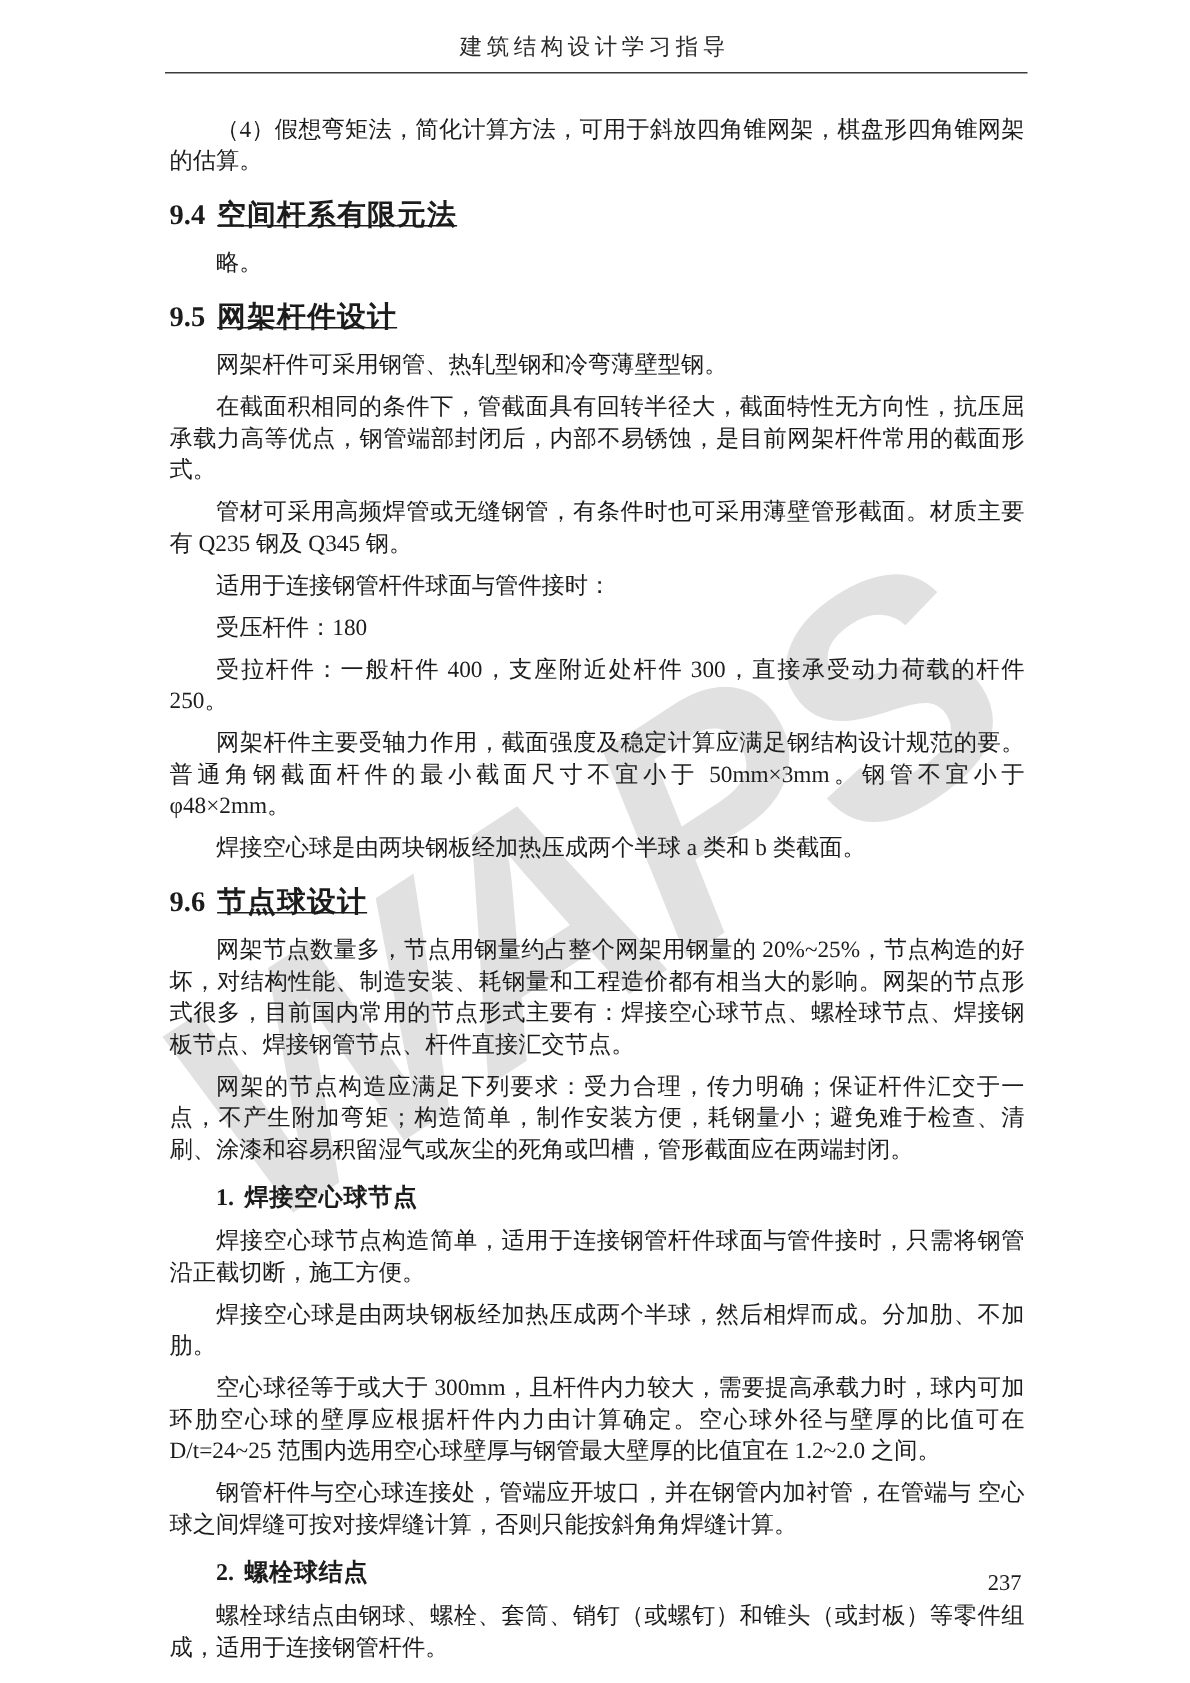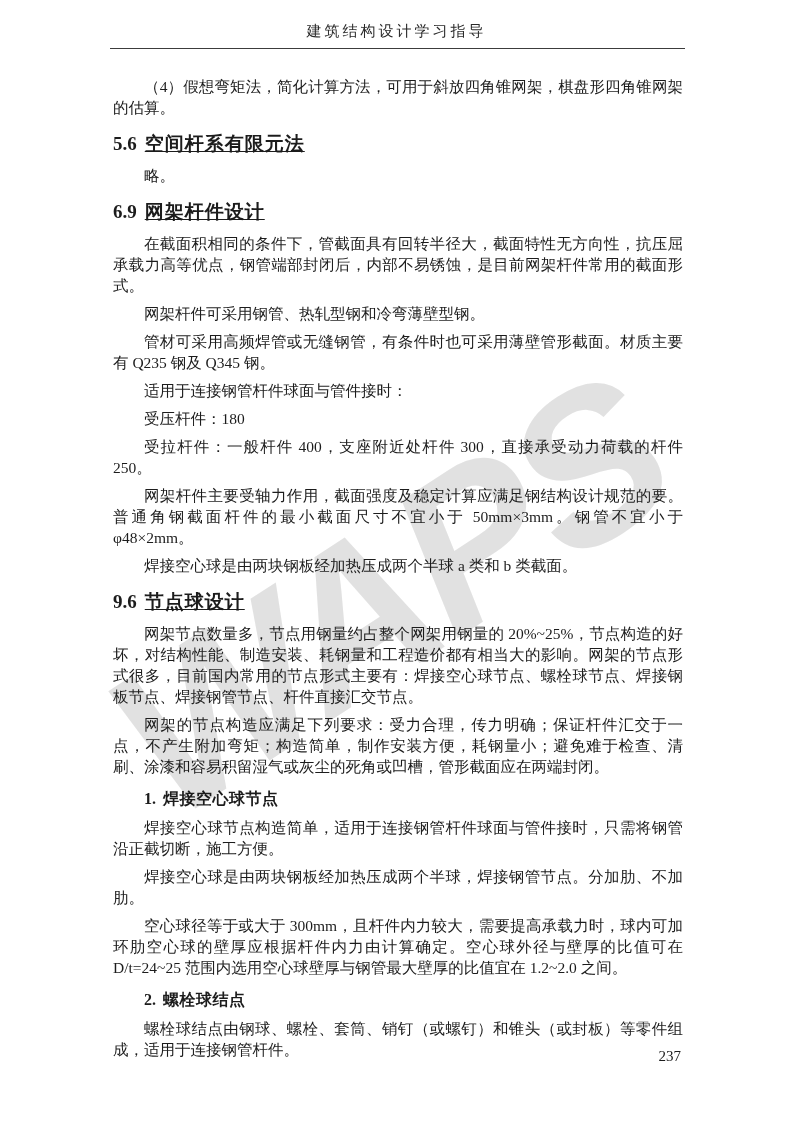--- a/index.html
+++ b/index.html
@@ -115,45 +115,46 @@
 
   <header class="page-header">
     <div class="header-title">建筑结构设计学习指导</div>
     <hr class="header-rule">
   </header>
 
   <main class="content">
 
     <p class="para">（4）假想弯矩法，简化计算方法，可用于斜放四角锥网架，棋盘形四角锥网架的估算。</p>
 
-    <h2 class="sec-heading"><span class="sec-num">5.6</span><span class="sec-title">空间杆系有限元法</span></h2>
+    <h2 class="sec-heading"><span class="sec-num">9.4</span><span class="sec-title">空间杆系有限元法</span></h2>
 
     <p class="para">略。</p>
 
-    <h2 class="sec-heading"><span class="sec-num">6.9</span><span class="sec-title">网架杆件设计</span></h2>
+    <h2 class="sec-heading"><span class="sec-num">9.5</span><span class="sec-title">网架杆件设计</span></h2>
 
+    <p class="para">网架杆件可采用钢管、热轧型钢和冷弯薄壁型钢。</p>
     <p class="para">在截面积相同的条件下，管截面具有回转半径大，截面特性无方向性，抗压屈承载力高等优点，钢管端部封闭后，内部不易锈蚀，是目前网架杆件常用的截面形式。</p>
-    <p class="para">网架杆件可采用钢管、热轧型钢和冷弯薄壁型钢。</p>
     <p class="para">管材可采用高频焊管或无缝钢管，有条件时也可采用薄壁管形截面。材质主要有 Q235 钢及 Q345 钢。</p>
     <p class="para">适用于连接钢管杆件球面与管件接时：</p>
     <p class="para">受压杆件：180</p>
     <p class="para">受拉杆件：一般杆件 400，支座附近处杆件 300，直接承受动力荷载的杆件 250。</p>
     <p class="para">网架杆件主要受轴力作用，截面强度及稳定计算应满足钢结构设计规范的要。普通角钢截面杆件的最小截面尺寸不宜小于 50mm×3mm。钢管不宜小于 φ48×2mm。</p>
     <p class="para">焊接空心球是由两块钢板经加热压成两个半球 a 类和 b 类截面。</p>
 
     <h2 class="sec-heading"><span class="sec-num">9.6</span><span class="sec-title">节点球设计</span></h2>
 
     <p class="para">网架节点数量多，节点用钢量约占整个网架用钢量的 20%~25%，节点构造的好坏，对结构性能、制造安装、耗钢量和工程造价都有相当大的影响。网架的节点形式很多，目前国内常用的节点形式主要有：焊接空心球节点、螺栓球节点、焊接钢板节点、焊接钢管节点、杆件直接汇交节点。</p>
     <p class="para">网架的节点构造应满足下列要求：受力合理，传力明确；保证杆件汇交于一点，不产生附加弯矩；构造简单，制作安装方便，耗钢量小；避免难于检查、清刷、涂漆和容易积留湿气或灰尘的死角或凹槽，管形截面应在两端封闭。</p>
 
     <h3 class="sub-heading"><span class="sub-num">1.</span><span class="sub-title">焊接空心球节点</span></h3>
 
     <p class="para">焊接空心球节点构造简单，适用于连接钢管杆件球面与管件接时，只需将钢管沿正截切断，施工方便。</p>
-    <p class="para">焊接空心球是由两块钢板经加热压成两个半球，焊接钢管节点。分加肋、不加肋。</p>
+    <p class="para">焊接空心球是由两块钢板经加热压成两个半球，然后相焊而成。分加肋、不加肋。</p>
     <p class="para">空心球径等于或大于 300mm，且杆件内力较大，需要提高承载力时，球内可加环肋空心球的壁厚应根据杆件内力由计算确定。空心球外径与壁厚的比值可在 D/t=24~25 范围内选用空心球壁厚与钢管最大壁厚的比值宜在 1.2~2.0 之间。</p>
+    <p class="para">钢管杆件与空心球连接处，管端应开坡口，并在钢管内加衬管，在管端与 空心球之间焊缝可按对接焊缝计算，否则只能按斜角角焊缝计算。</p>
 
     <h3 class="sub-heading"><span class="sub-num">2.</span><span class="sub-title">螺栓球结点</span></h3>
 
     <p class="para">螺栓球结点由钢球、螺栓、套筒、销钉（或螺钉）和锥头（或封板）等零件组成，适用于连接钢管杆件。</p>
 
   </main>
 
   <div class="page-number">237</div>
 
 </div>

